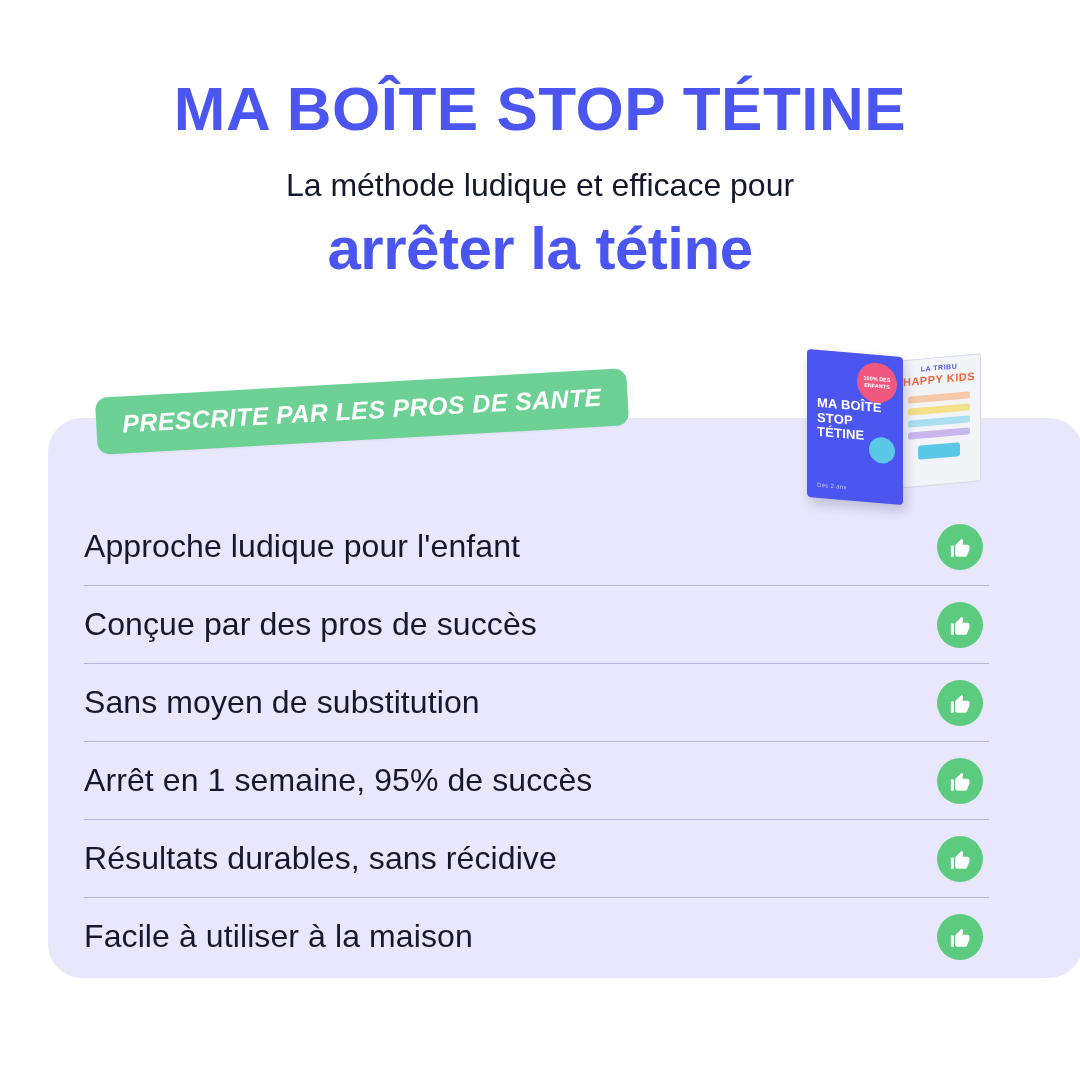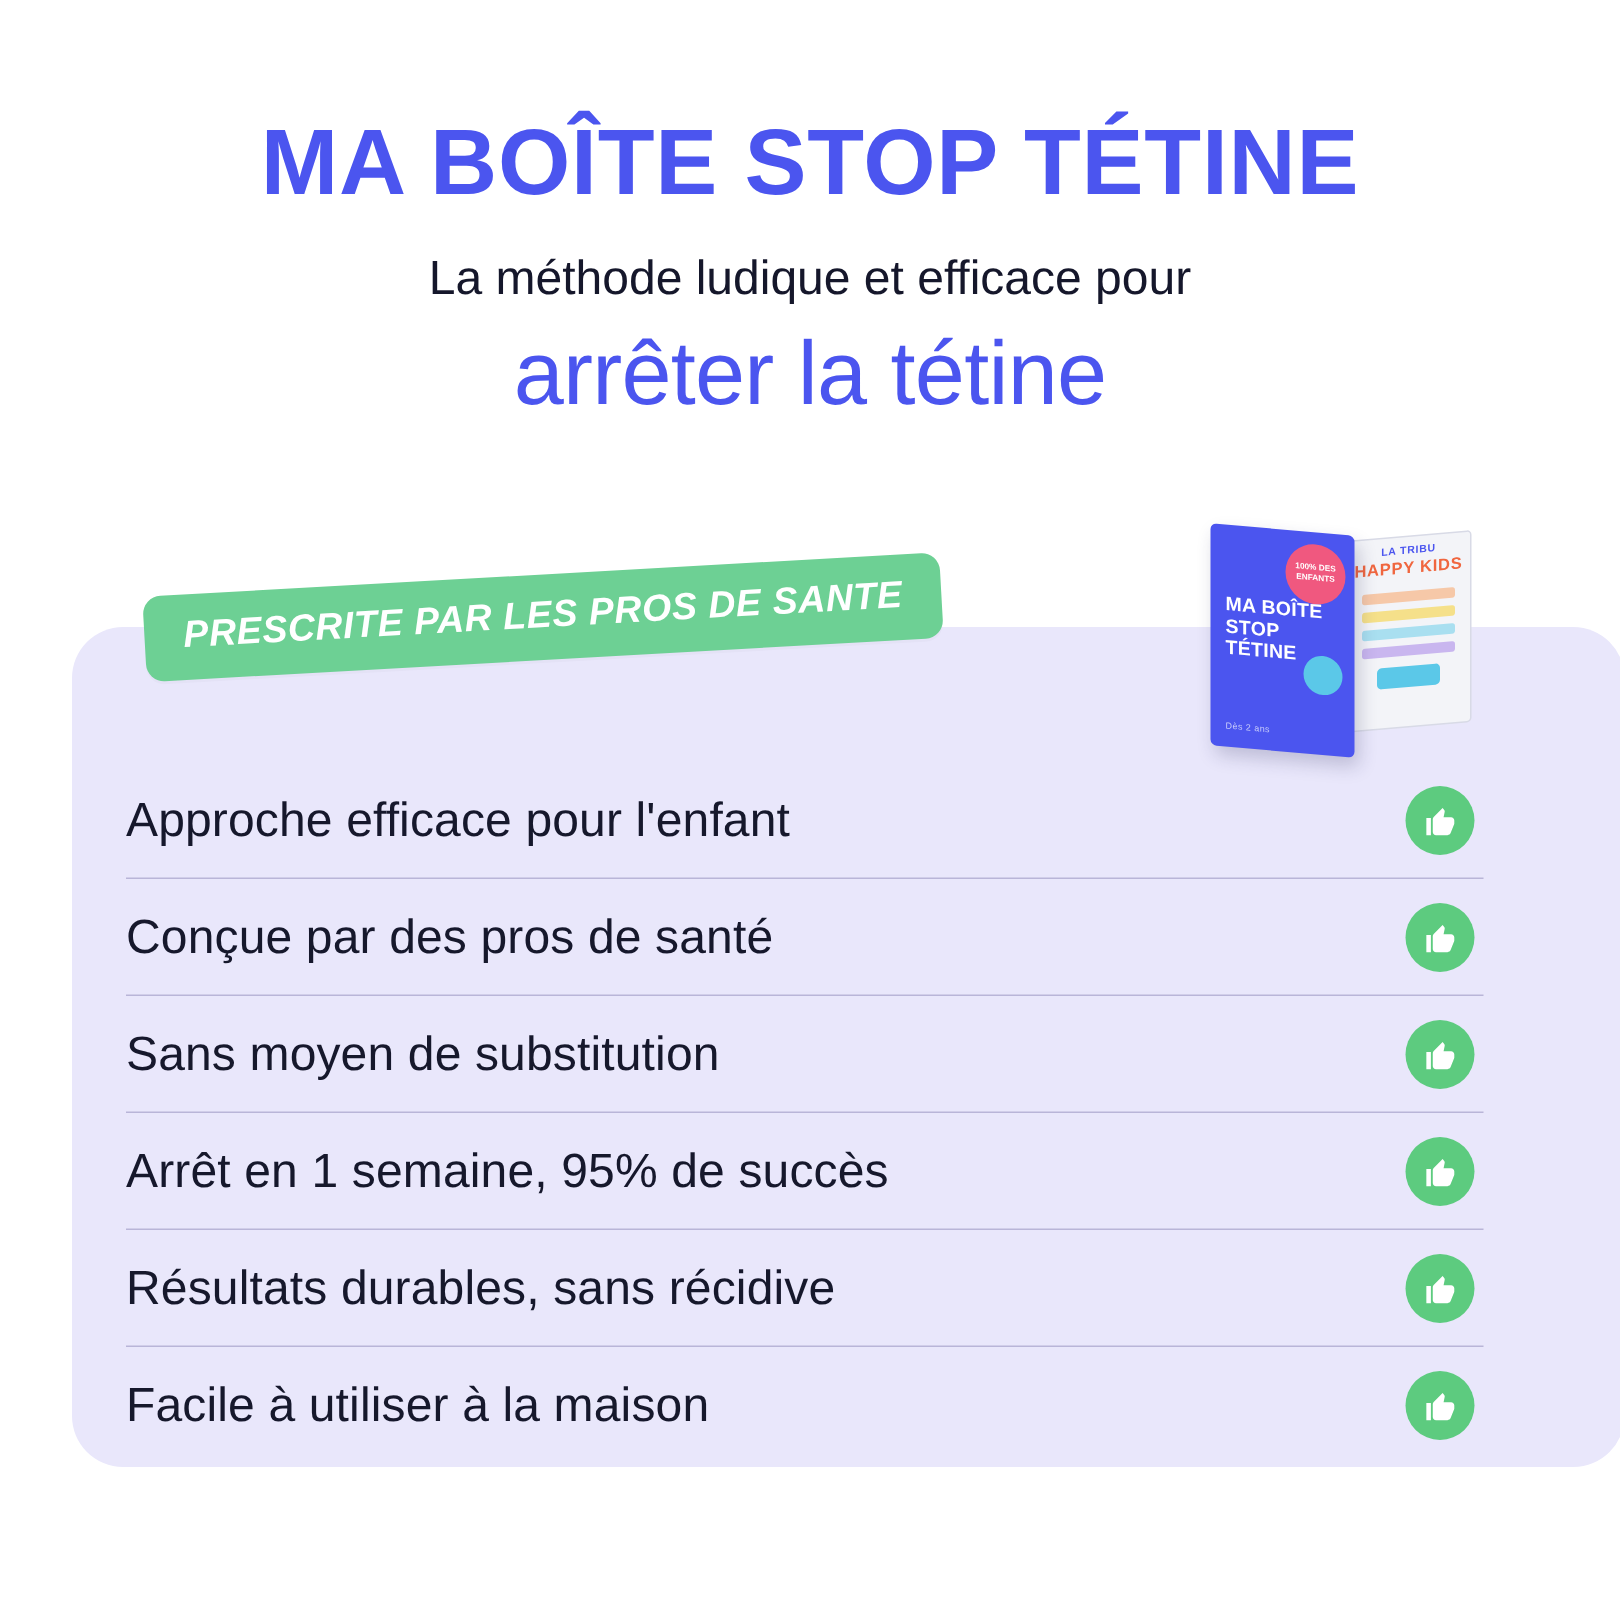--- a/index.html
+++ b/index.html
@@ -37,21 +37,21 @@
   }
   .subtitle {
     font-size: 32px;
     font-weight: 400;
     color: #15172b;
     margin: 28px 0 0 0;
     line-height: 1.1;
   }
   .title-accent {
     font-size: 60px;
-    font-weight: 400;
+    font-weight: 700;
     color: #4b55ef;
     margin: 14px 0 0 0;
     line-height: 1.05;
     letter-spacing: -0.5px;
   }
 
   
   .card {
     position: absolute;
     left: 48px;
@@ -269,30 +269,30 @@
       <div class="prod-bubble">100% DES ENFANTS</div>
       <div class="prod-front-title">MA BOÎTE STOP TÉTINE</div>
       <div class="prod-teat"></div>
       <div class="prod-front-foot">Dès 2 ans</div>
     </div>
   </div>
 
   <div class="features">
 
     <div class="feature-row">
-      <span class="feature-label">Approche efficace pour l'enfant</span>
-      <span class="thumb">
-        <svg width="26" height="26" viewBox="0 0 24 24">
-            <path fill="#ffffff" d="M9.2 21h7.4c.9 0 1.7-.55 2-1.4l2.1-5.3c.07-.19.1-.38.1-.58V12c0-1.1-.9-2-2-2h-4.6l.7-3.35.02-.23c0-.41-.17-.79-.44-1.06L13.6 4.3 8.13 9.78c-.37.37-.58.87-.58 1.41V19c0 1.1.9 2 2 2zM3.6 10.5h2.8v10.5H3.6z"></path>
-          </svg>
-      </span>
-    </div>
-
-    <div class="feature-row">
-      <span class="feature-label">Conçue par des pros de santé</span>
+      <span class="feature-label">Approche ludique pour l'enfant</span>
+      <span class="thumb">
+        <svg width="26" height="26" viewBox="0 0 24 24">
+            <path fill="#ffffff" d="M9.2 21h7.4c.9 0 1.7-.55 2-1.4l2.1-5.3c.07-.19.1-.38.1-.58V12c0-1.1-.9-2-2-2h-4.6l.7-3.35.02-.23c0-.41-.17-.79-.44-1.06L13.6 4.3 8.13 9.78c-.37.37-.58.87-.58 1.41V19c0 1.1.9 2 2 2zM3.6 10.5h2.8v10.5H3.6z"></path>
+          </svg>
+      </span>
+    </div>
+
+    <div class="feature-row">
+      <span class="feature-label">Conçue par des pros de succès</span>
       <span class="thumb">
         <svg width="26" height="26" viewBox="0 0 24 24">
             <path fill="#ffffff" d="M9.2 21h7.4c.9 0 1.7-.55 2-1.4l2.1-5.3c.07-.19.1-.38.1-.58V12c0-1.1-.9-2-2-2h-4.6l.7-3.35.02-.23c0-.41-.17-.79-.44-1.06L13.6 4.3 8.13 9.78c-.37.37-.58.87-.58 1.41V19c0 1.1.9 2 2 2zM3.6 10.5h2.8v10.5H3.6z"></path>
           </svg>
       </span>
     </div>
 
     <div class="feature-row">
       <span class="feature-label">Sans moyen de substitution</span>
       <span class="thumb">

